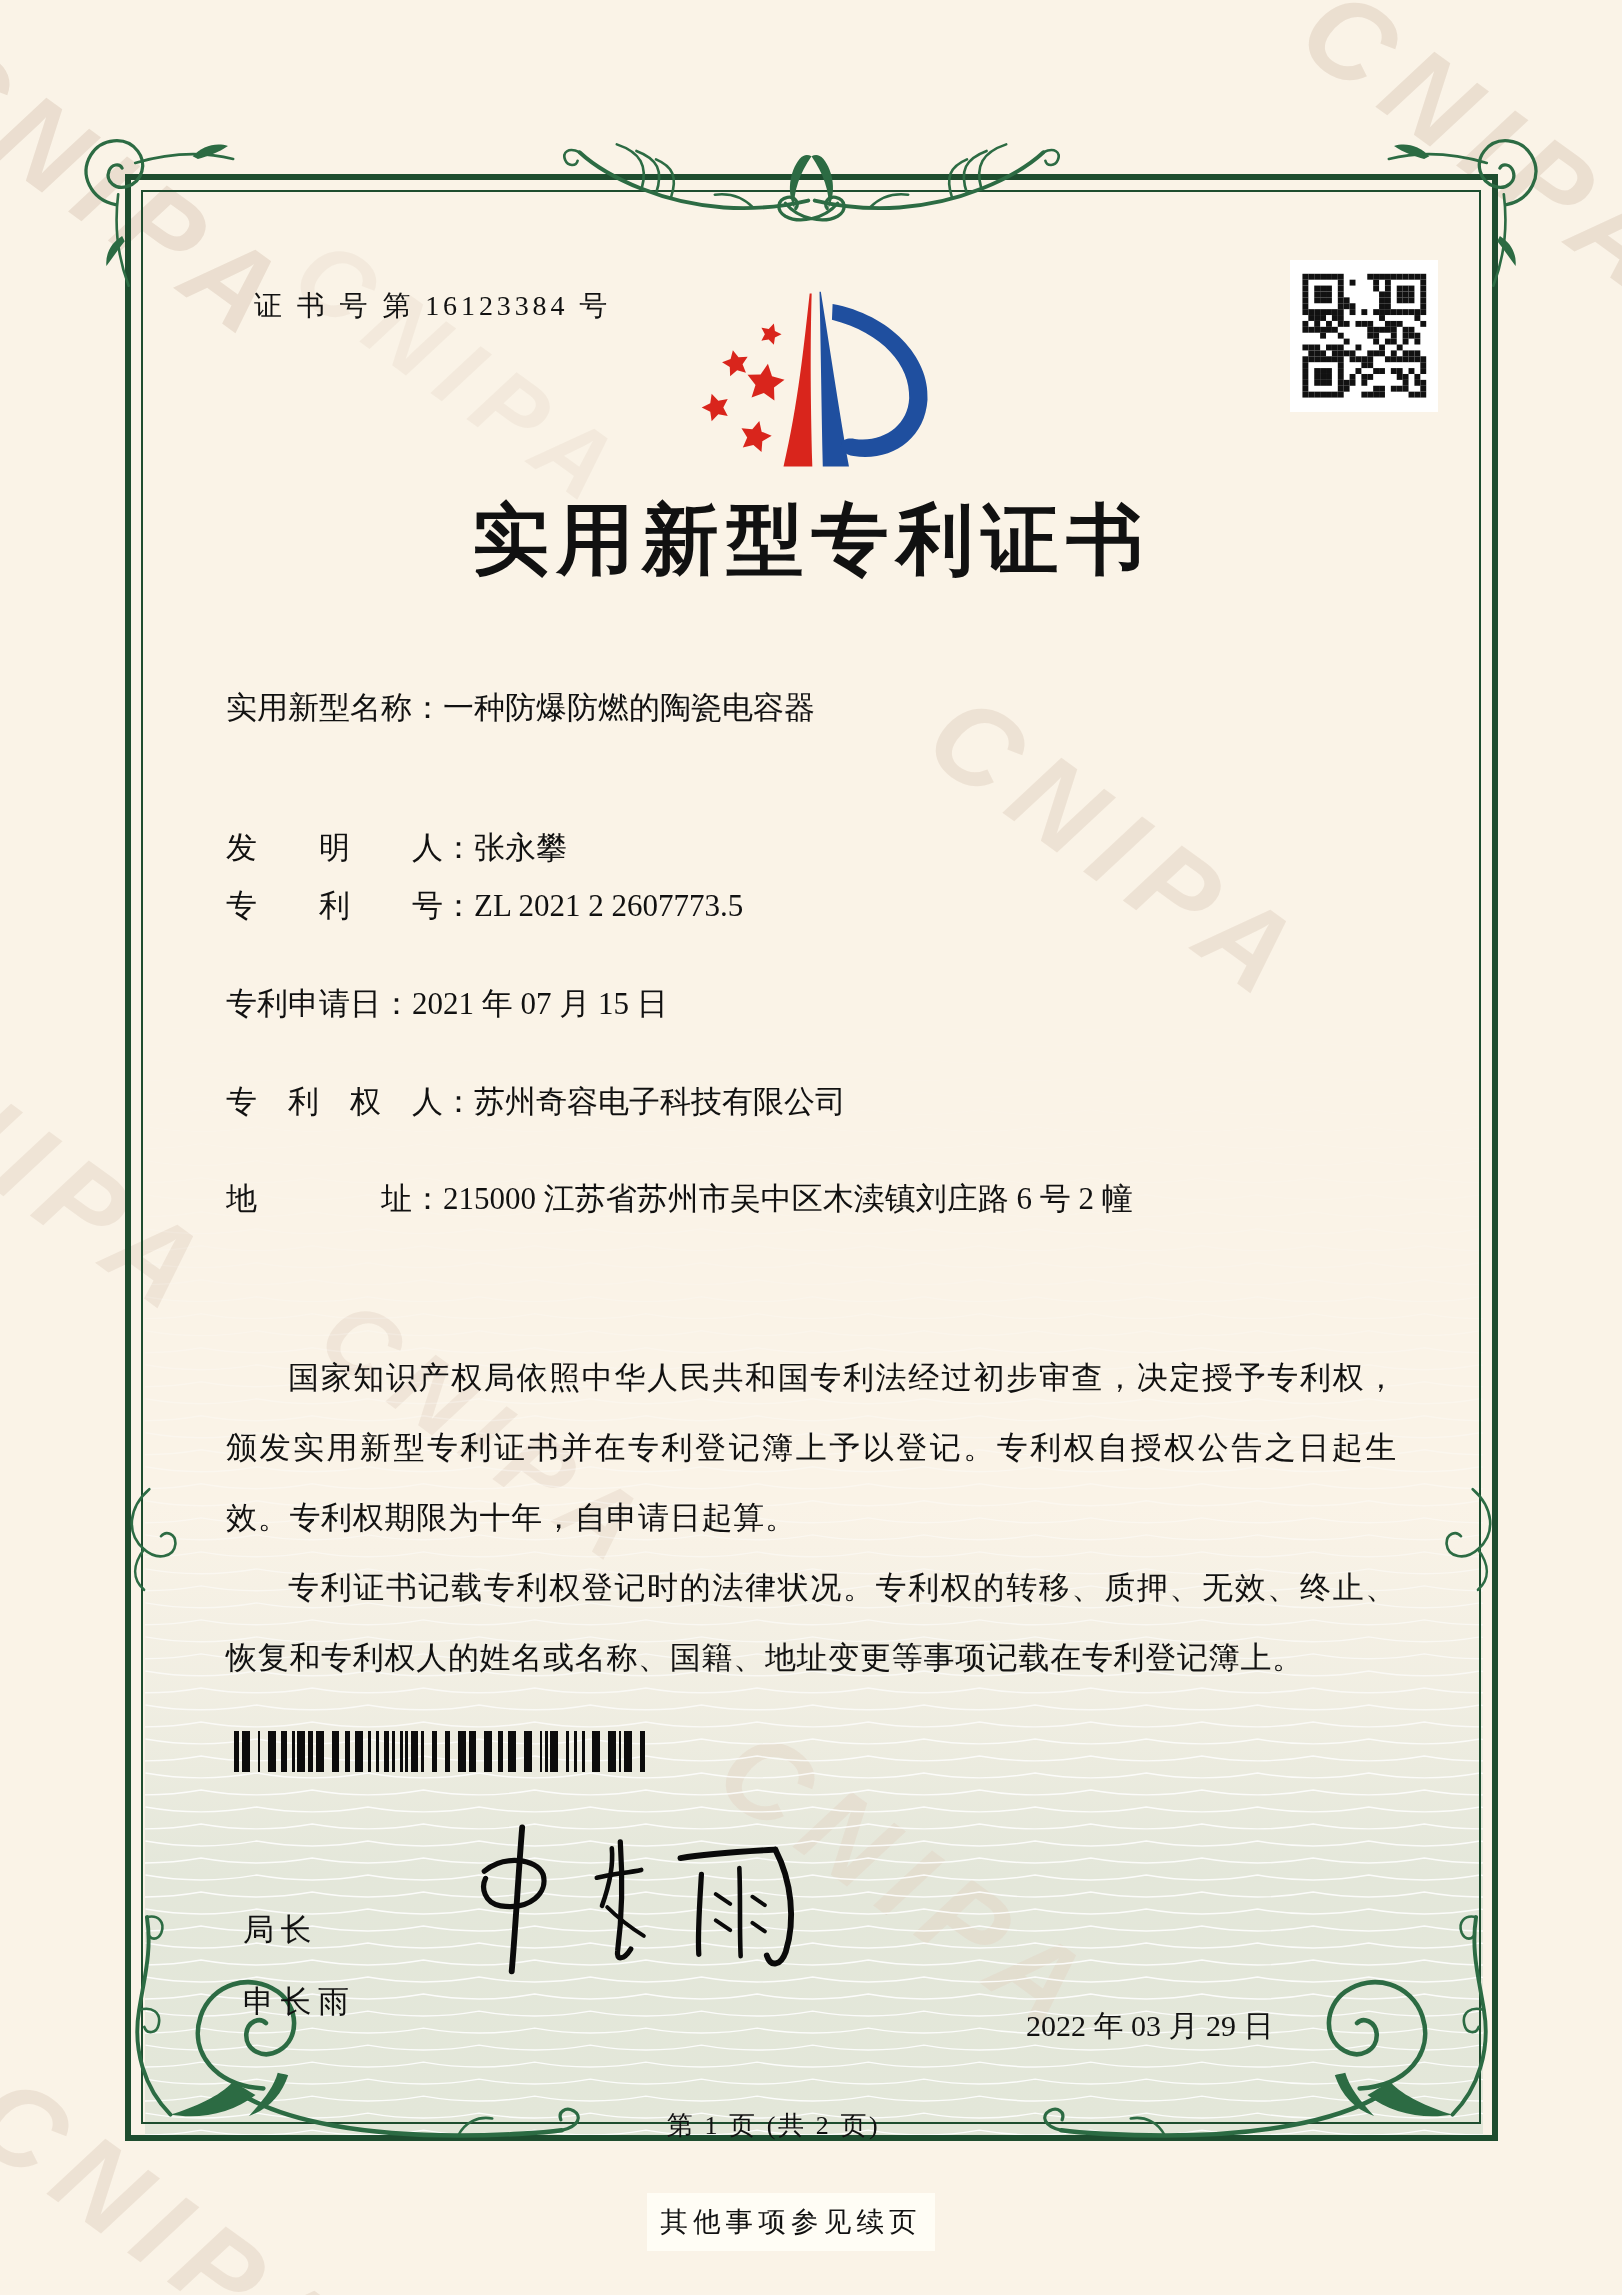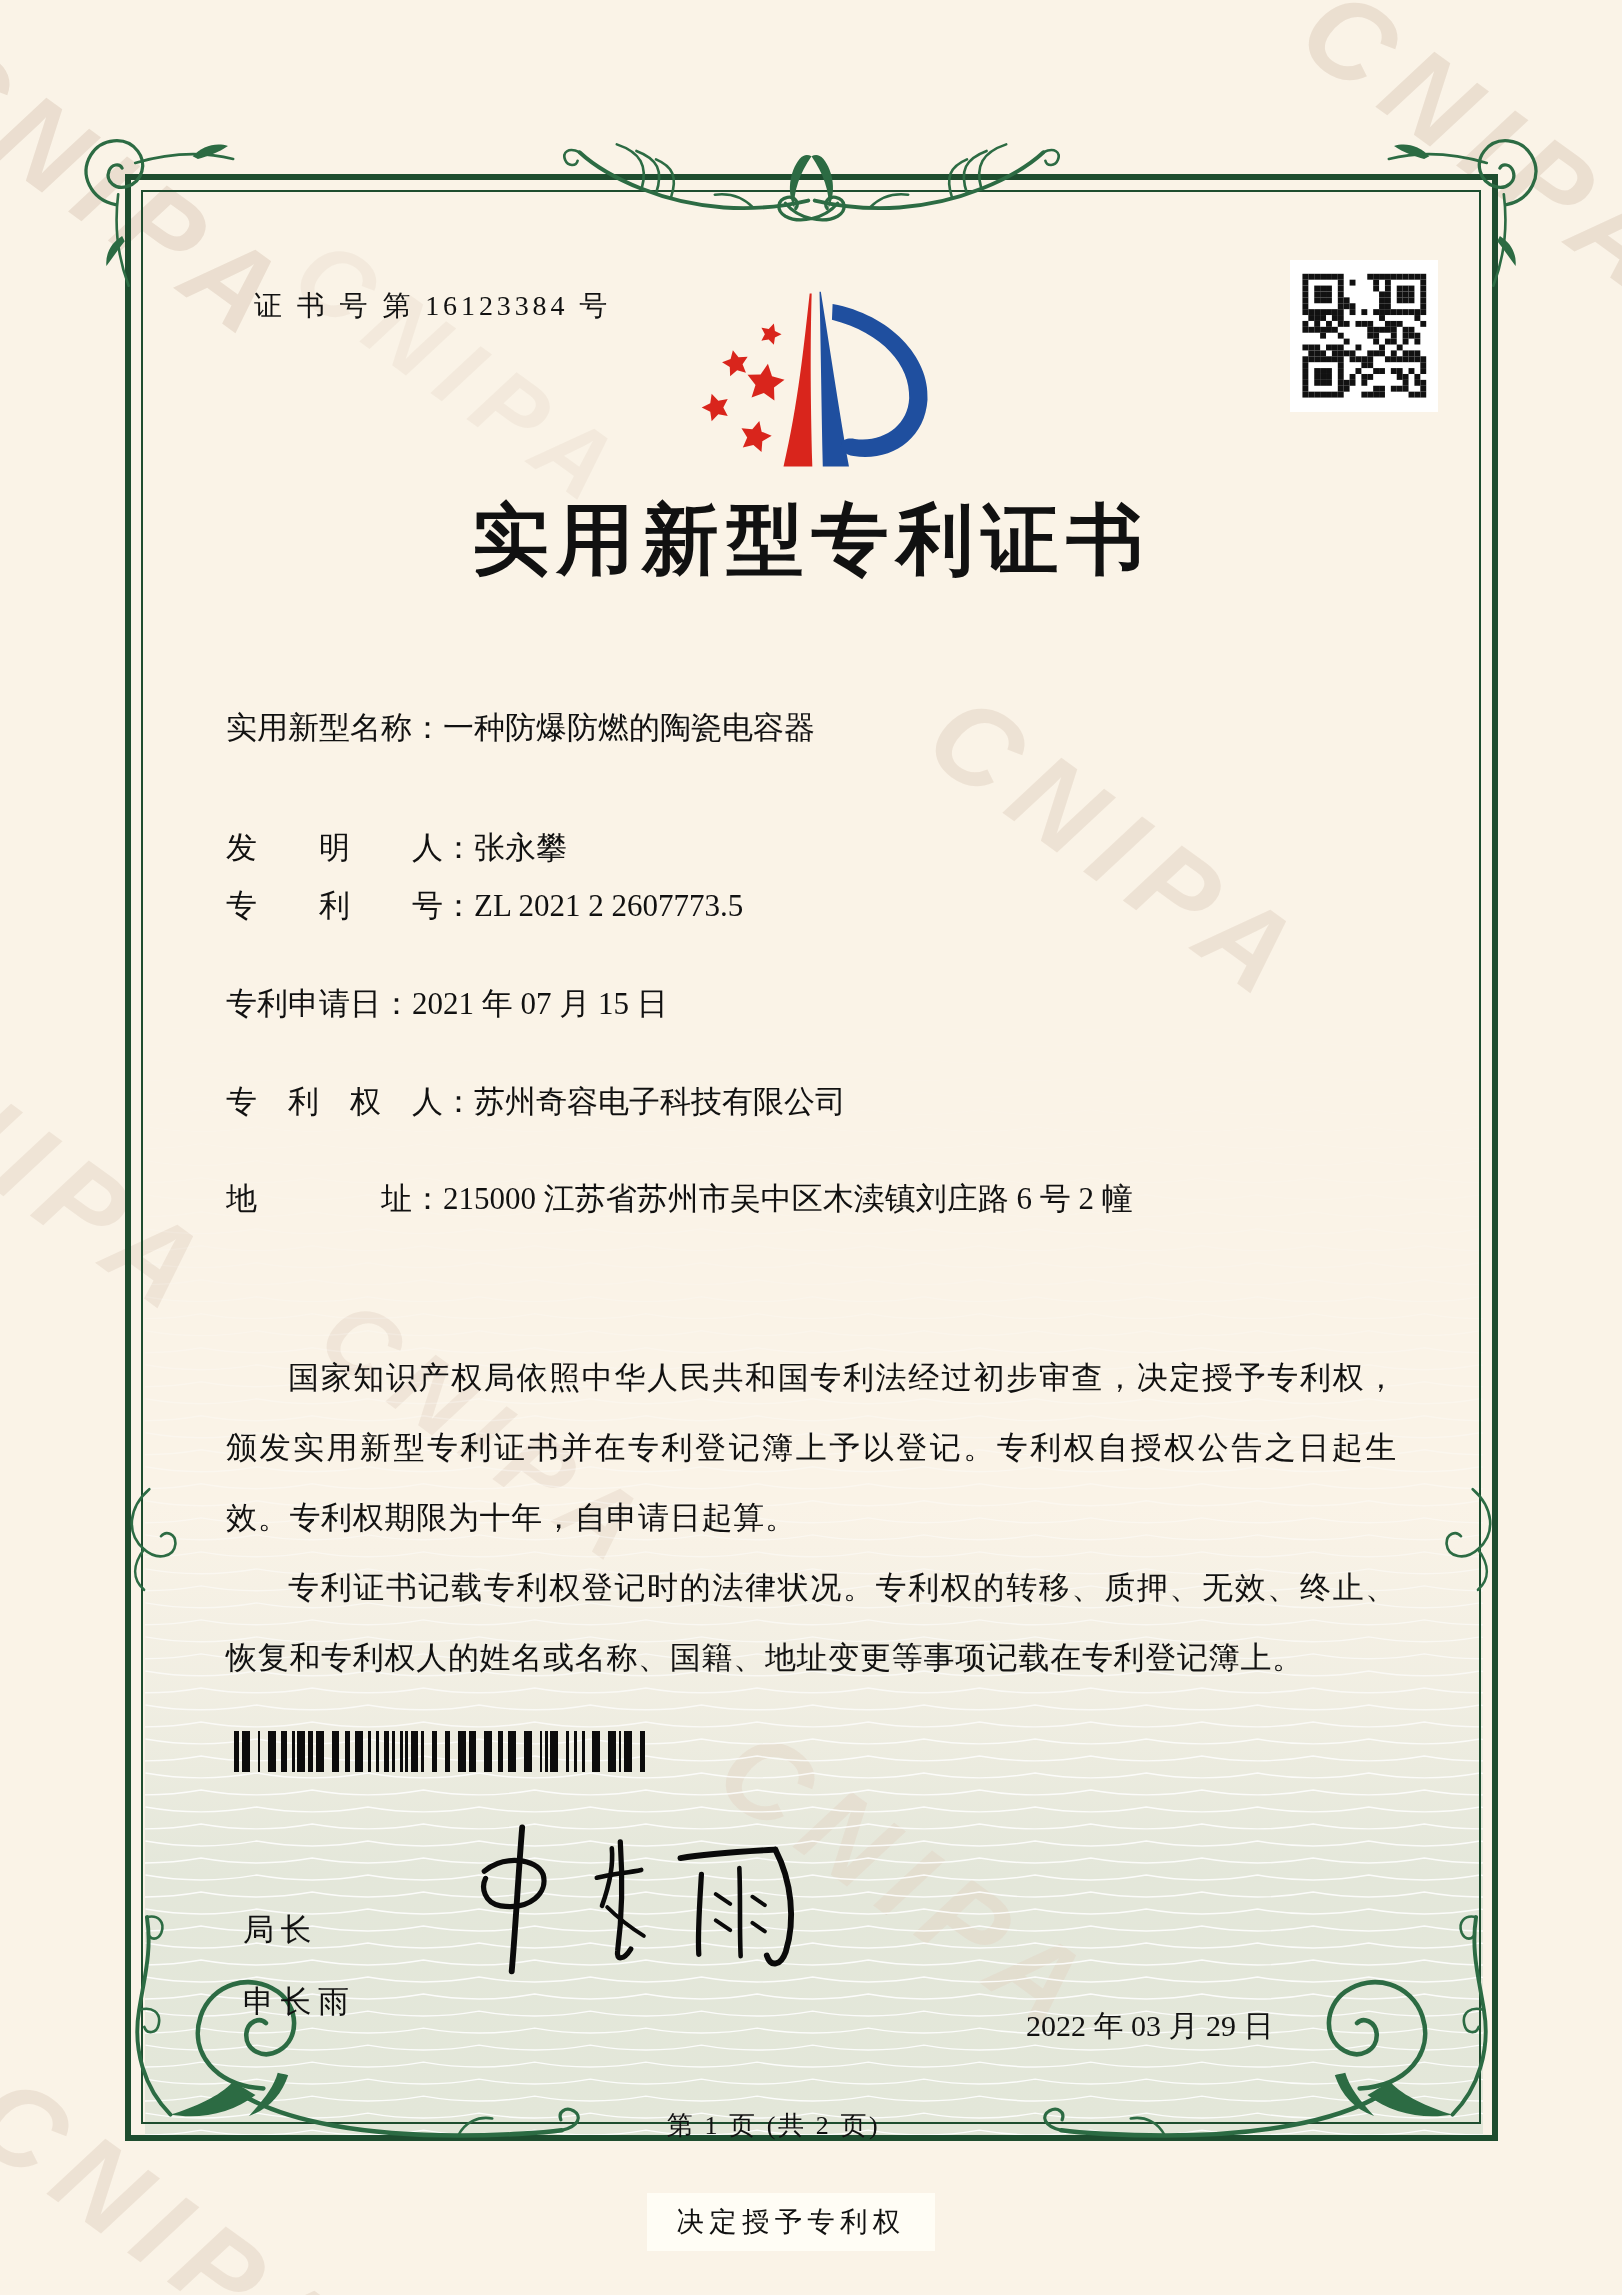--- a/index.html
+++ b/index.html
@@ -459,21 +459,21 @@
         <rect x="127" y="201" width="9" height="9" fill="#111"></rect>
         <rect x="136" y="201" width="9" height="9" fill="#111"></rect>
         <rect x="181" y="201" width="9" height="9" fill="#111"></rect>
         <rect x="190" y="201" width="9" height="9" fill="#111"></rect>
         <rect x="199" y="201" width="9" height="9" fill="#111"></rect>
       </svg>
   </div>
 
   <div class="abs content title">实用新型专利证书</div>
 
-  <div class="row content" style="top:707px"><span>实用新型名称：</span><span>一种防爆防燃的陶瓷电容器</span></div>
+  <div class="row content" style="top:687px"><span>实用新型名称：</span><span>一种防爆防燃的陶瓷电容器</span></div>
   <div class="row content" style="top:827px"><span>发　　明　　人：</span><span>张永攀</span></div>
   <div class="row content" style="top:885px"><span>专　　利　　号：</span><span>ZL 2021 2 2607773.5</span></div>
   <div class="row content" style="top:983px"><span>专利申请日：</span><span>2021 年 07 月 15 日</span></div>
   <div class="row content" style="top:1081px"><span>专　利　权　人：</span><span>苏州奇容电子科技有限公司</span></div>
   <div class="row content" style="top:1178px"><span>地　　　　址：</span><span>215000 江苏省苏州市吴中区木渎镇刘庄路 6 号 2 幢</span></div>
 
 
   <div class="abs content para">
     <div>国家知识产权局依照中华人民共和国专利法经过初步审查，决定授予专利权，颁发实用新型专利证书并在专利登记簿上予以登记。专利权自授权公告之日起生效。专利权期限为十年，自申请日起算。</div>
     <div>专利证书记载专利权登记时的法律状况。专利权的转移、质押、无效、终止、恢复和专利权人的姓名或名称、国籍、地址变更等事项记载在专利登记簿上。</div>
@@ -573,16 +573,16 @@
       <path d="M360,55 C400,48 450,45 505,42" stroke-width="9"></path>
       <path d="M392,80 C389,130 386,170 388,202" stroke-width="8"></path>
       <path d="M505,42 C530,90 536,150 521,198 C513,220 498,222 492,204" stroke-width="9"></path>
       <path d="M450,70 C452,120 450,165 452,205" stroke-width="7"></path>
       <path d="M414,110 l22,15 M414,150 l22,15 M470,114 l19,13 M470,154 l19,13" stroke-width="6"></path>
     </g>
   </svg>
 
   <div class="abs content issue-date">2022 年 03 月 29 日</div>
   <div class="abs content pageinfo">第 1 页 (共 2 页)</div>
-  <div class="abs notebox">决定授予专利权</div>
+  <div class="abs notebox">其他事项参见续页</div>
 
 </div>
 
 
 </body></html>

